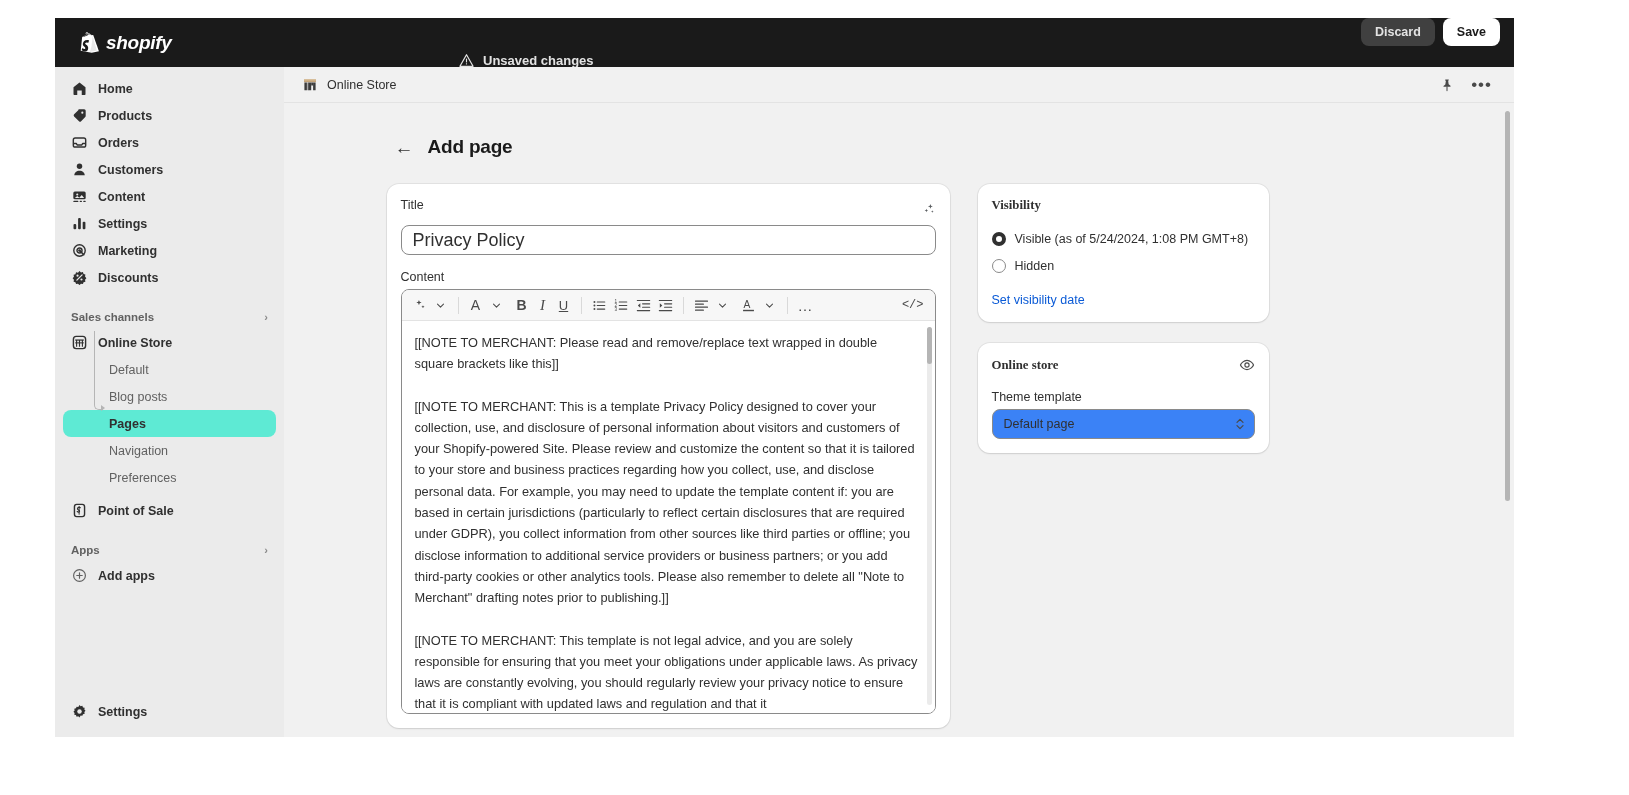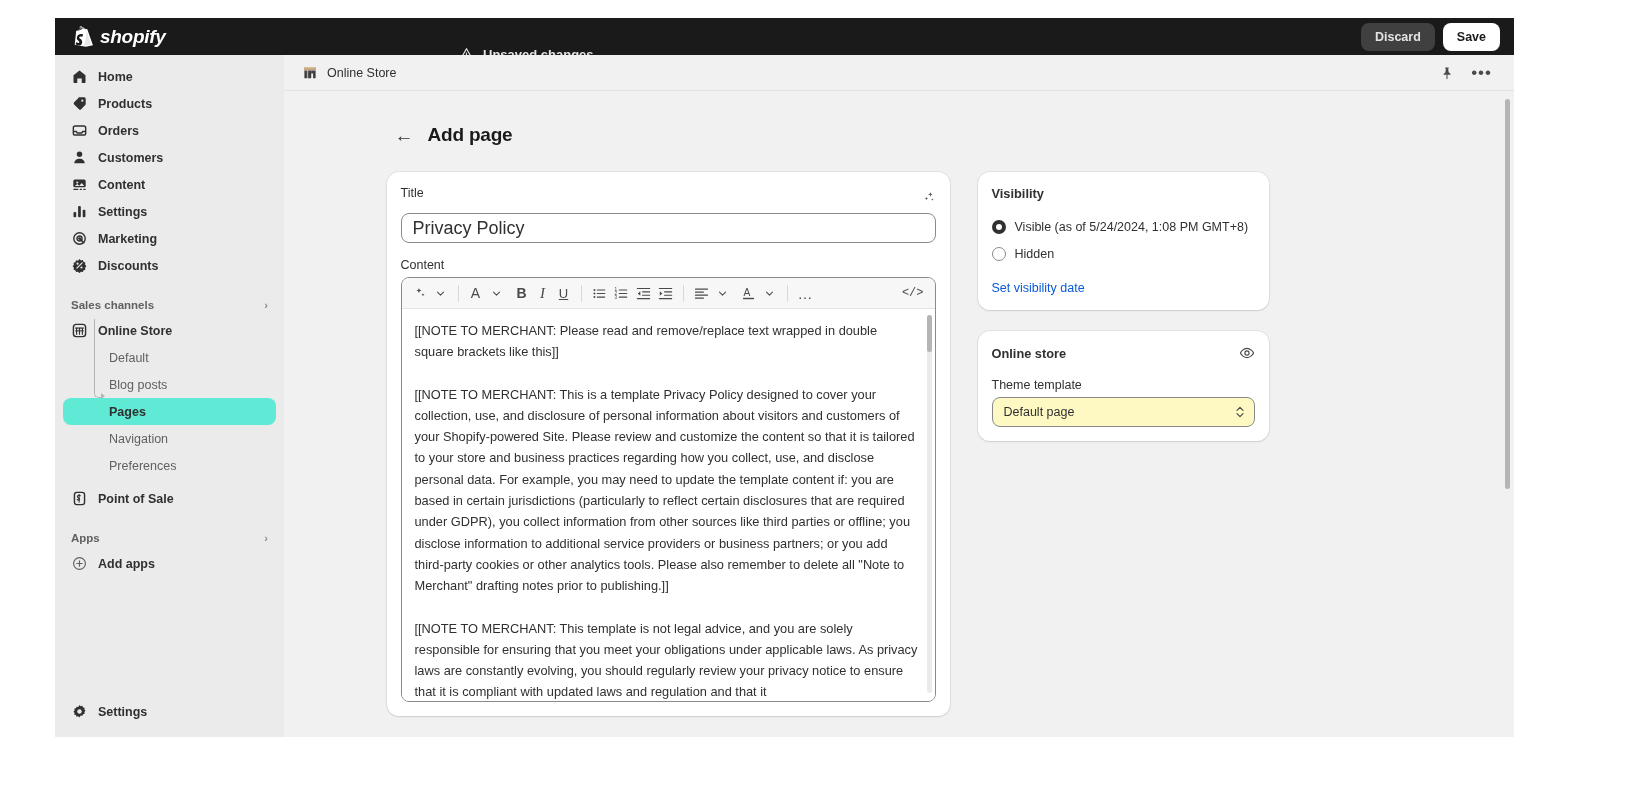--- a/index.html
+++ b/index.html
@@ -14,27 +14,26 @@
     left: 55px; top: 18px;
     width: 1459px; height: 719px;
     background: #f1f1f1;
     overflow: hidden;
     display: flex;
     flex-direction: column;
   }
 
   
   .topbar {
-    height: 37px;
+    height: 49px;
     background: #1a1a1a;
     display: flex;
-    align-items: center;
     flex: 0 0 auto;
     position: relative;
-    padding: 0 10px;
+    padding: 0 16px;
   }
   .logo {
     display: flex; align-items: center; gap: 7px;
     margin-left: 9px;
   }
   .logo-mark {
     width: 19px; height: 21px;
     display: block;
   }
   .logo-text {
@@ -278,21 +277,21 @@
   .ed-thumb {
     position: absolute;
     top: 0; left: 0;
     width: 5px; height: 37px;
     background: #b5b5b5;
     border-radius: 3px;
   }
 
   
   .card-title { font-size: 12.8px; font-weight: bold; color: #303030; }
-  .card-head { display: flex; align-items: center; justify-content: space-between; }
+  .card-head { display: flex; align-items: center; justify-content: space-between; font-family: Liberation Serif, serif; }
   .radio-row { display: flex; align-items: flex-start; gap: 9px; margin-top: 17px; }
   .radio {
     width: 14px; height: 14px;
     border-radius: 50%;
     border: 1.5px solid #8a8a8a;
     flex: 0 0 14px;
     margin-top: 2px;
     background: #fff;
     cursor: pointer;
   }
@@ -307,21 +306,21 @@
     font-size: 12.5px;
     color: #0a5ad6;
     text-decoration: none;
     cursor: pointer;
   }
   .select-wrap { position: relative; margin-top: 5px; }
   .select {
     width: 100%; height: 30px;
     border: 1px solid #8a8a8a;
     border-radius: 8px;
-    background: #fef9c3;
+    background: #3b82f6;
     font-size: 12.5px;
     color: #303030;
     padding: 0 26px 0 11px;
     font-family: inherit;
     display: flex; align-items: center;
     cursor: pointer;
     text-align: center;
   }
   .select-chev {
     position: absolute;

